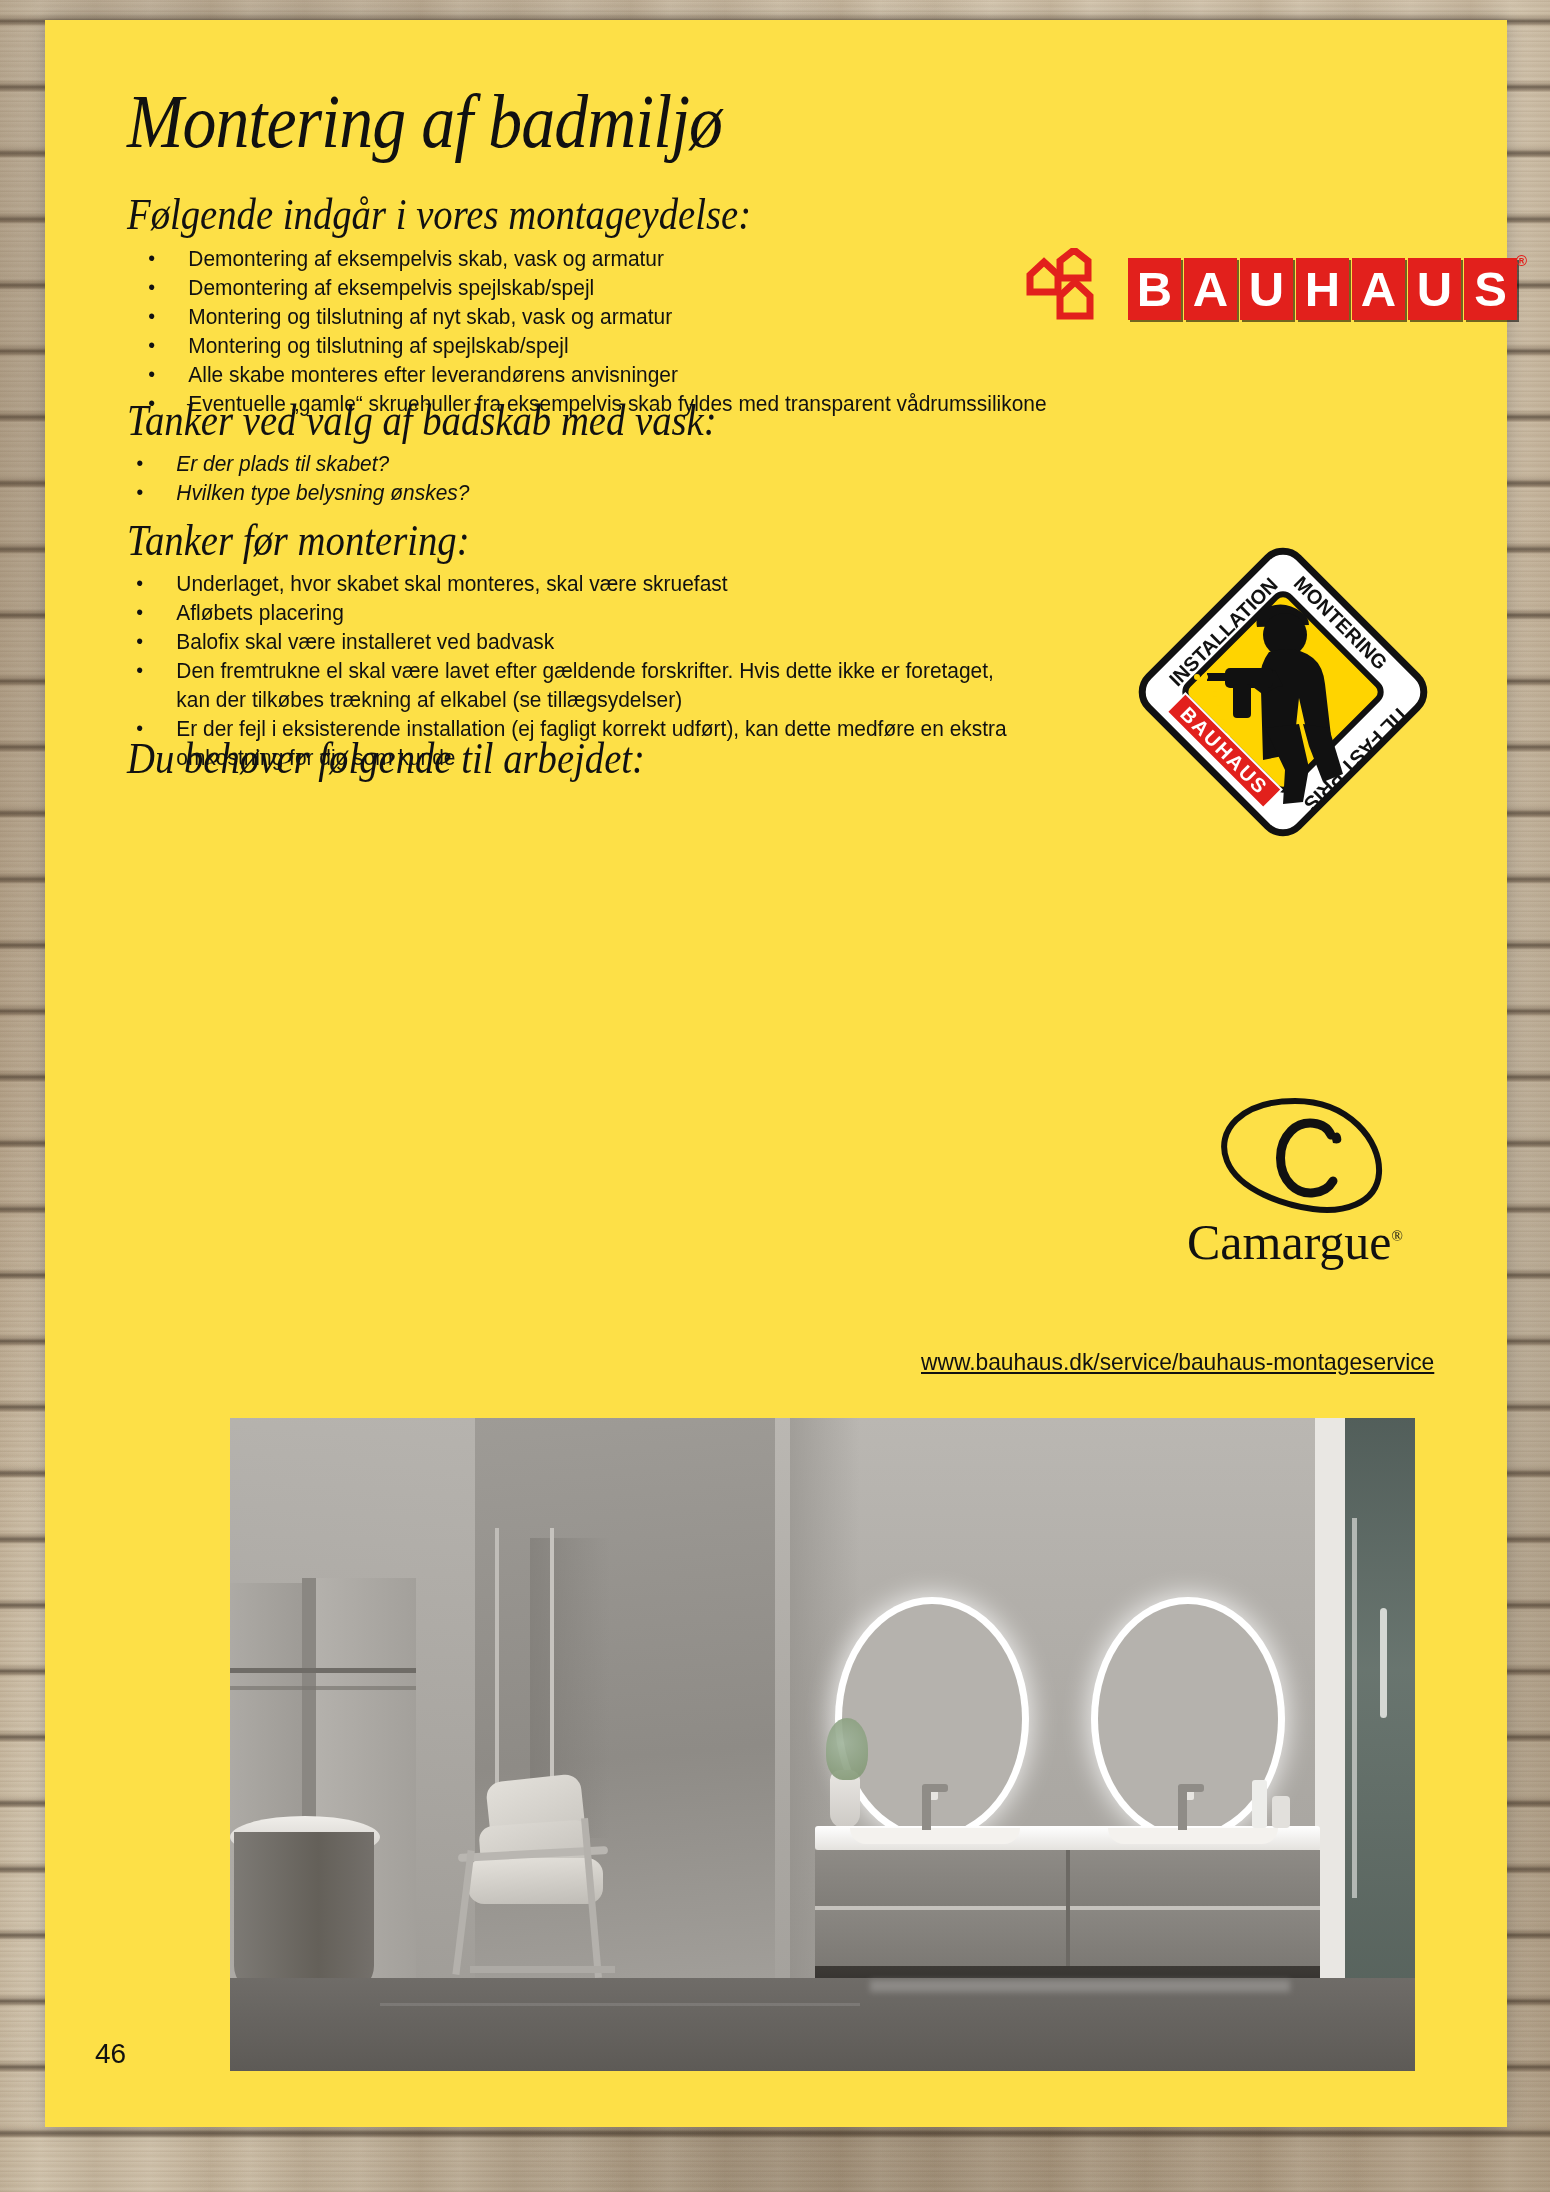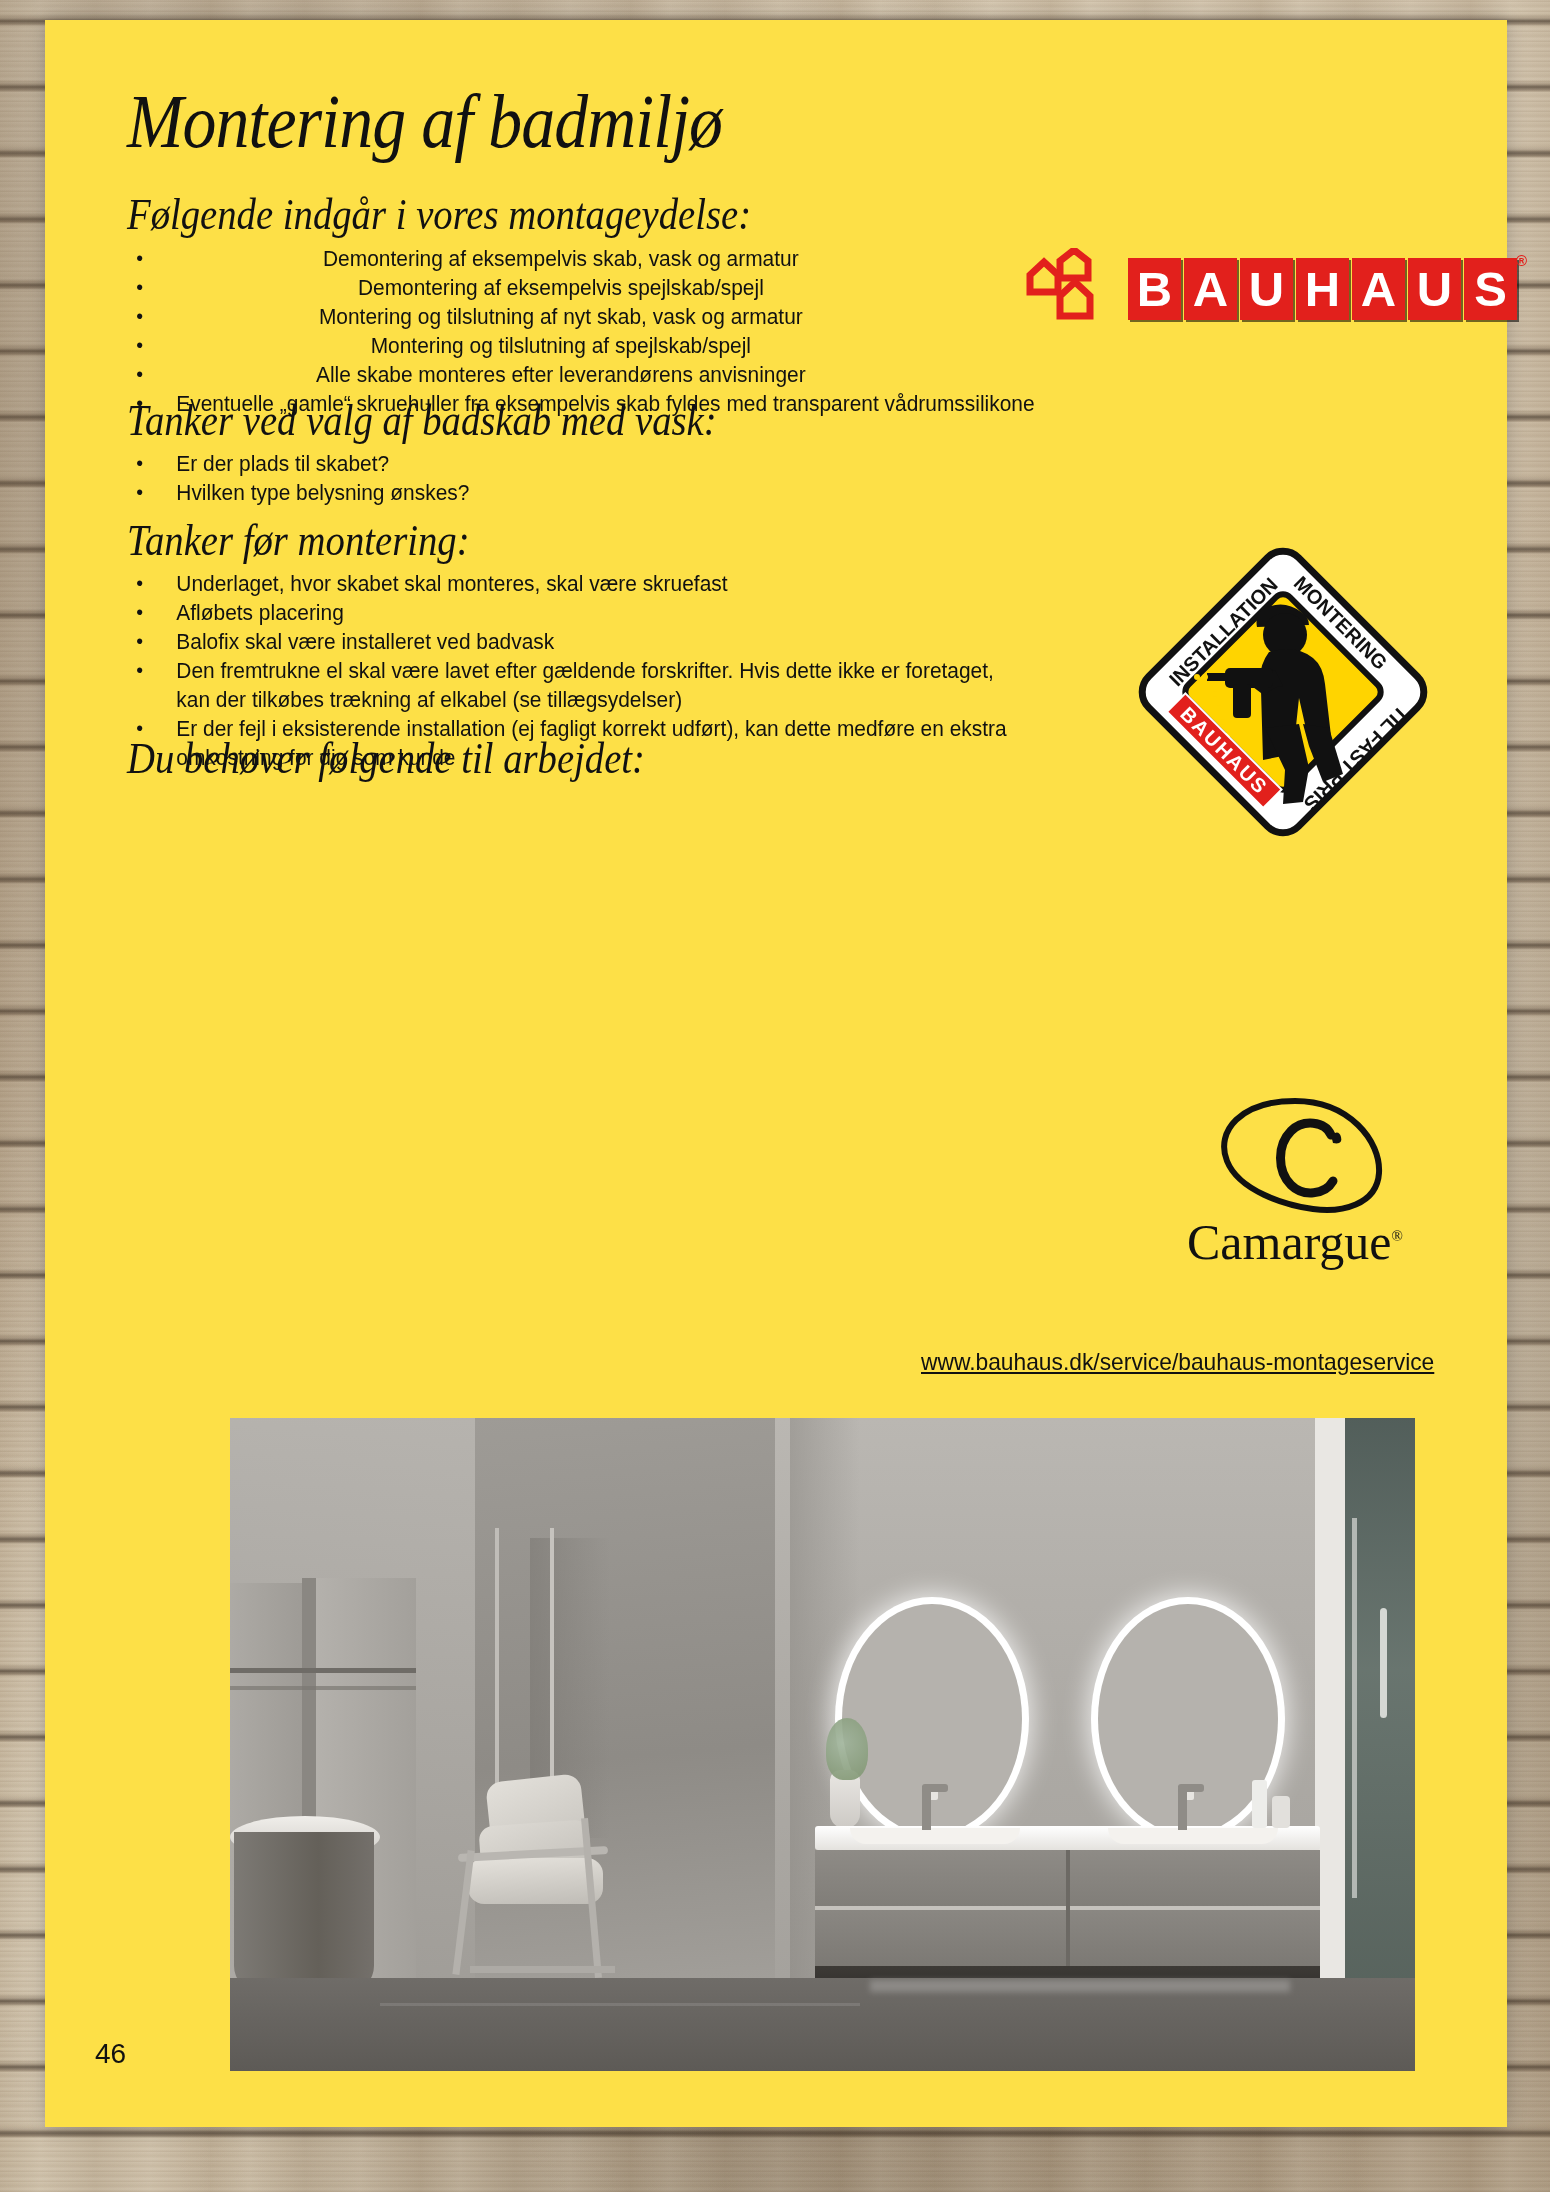--- a/index.html
+++ b/index.html
@@ -184,31 +184,31 @@
 </head>
 <body>
 
 <div id="wood"></div>
 
 <div id="page">
 
   <div class="title">Montering af badmiljø</div>
 
   <div class="h2" style="left:82px;top:172px;">Følgende indgår i vores montageydelse:</div>
-  <div class="list" style="left:82px;top:224px;width:880px;text-align:center;">
+  <div class="list" style="left:94px;top:224px;width:880px;">
     <p class="li">Demontering af eksempelvis skab, vask og armatur</p>
     <p class="li">Demontering af eksempelvis spejlskab/spejl</p>
     <p class="li">Montering og tilslutning af nyt skab, vask og armatur</p>
     <p class="li">Montering og tilslutning af spejlskab/spejl</p>
     <p class="li">Alle skabe monteres efter leverandørens anvisninger</p>
     <p class="li" style="width:900px;white-space:nowrap;">Eventuelle „gamle“ skruehuller fra eksempelvis skab fyldes med transparent vådrumssilikone</p>
   </div>
 
   <div class="h2" style="left:82px;top:378px;">Tanker ved valg af badskab med vask:</div>
-  <div class="list" style="left:82px;top:429px;width:800px;">
+  <div class="list" style="left:82px;top:429px;width:800px;font-style:italic;">
     <p class="li">Er der plads til skabet?</p>
     <p class="li">Hvilken type belysning ønskes?</p>
   </div>
 
   <div class="h2" style="left:82px;top:498px;">Tanker før montering:</div>
   <div class="list" style="left:82px;top:549px;width:906px;">
     <p class="li">Underlaget, hvor skabet skal monteres, skal være skruefast</p>
     <p class="li">Afløbets placering</p>
     <p class="li">Balofix skal være installeret ved badvask</p>
     <p class="li" style="width:908px;">Den fremtrukne el skal være lavet efter gældende forskrifter. Hvis dette ikke er foretaget, kan der tilkøbes trækning af elkabel (se tillægsydelser)</p>

